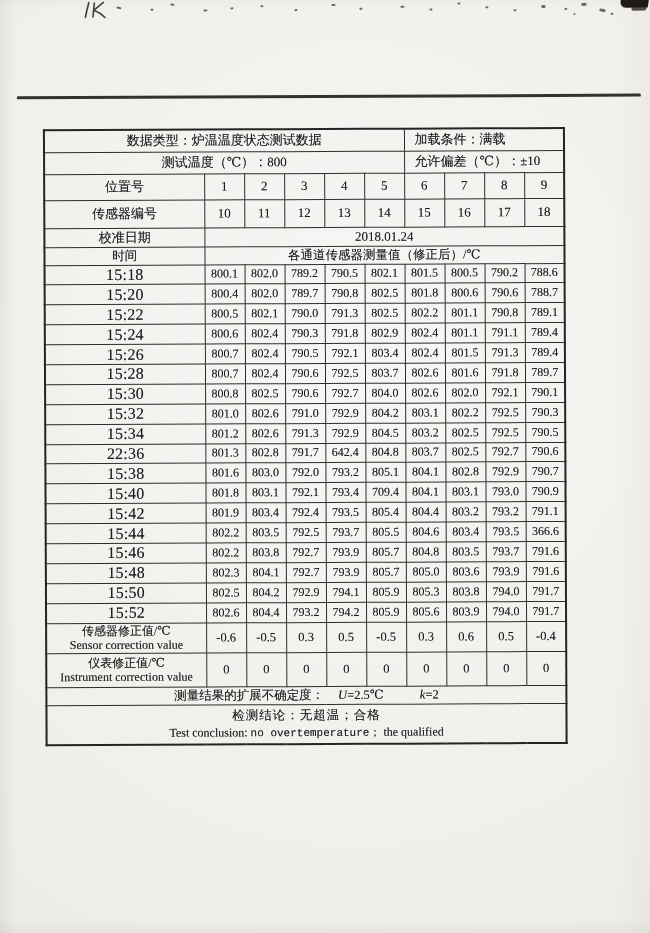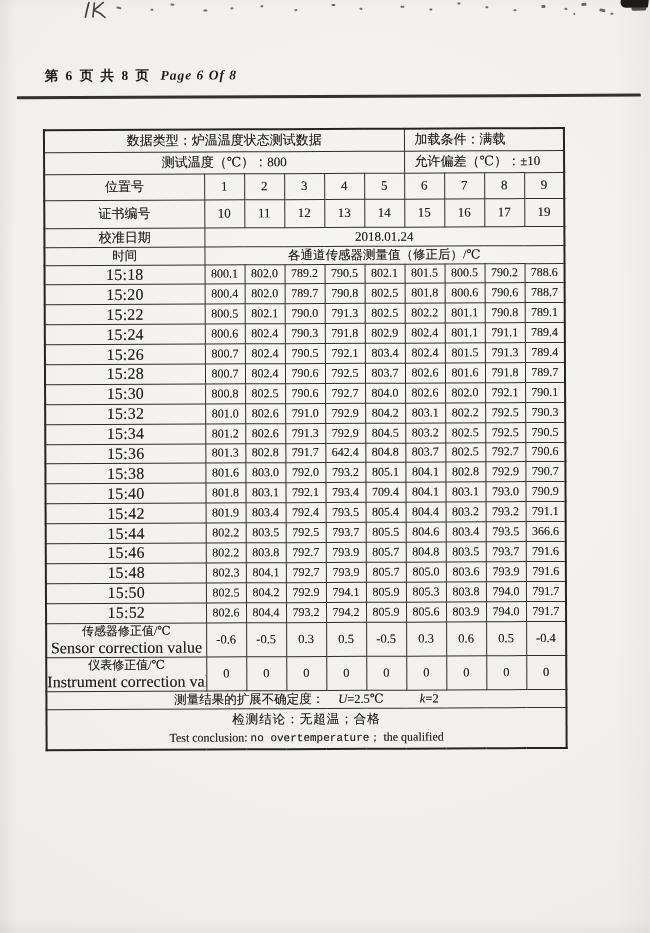--- a/index.html
+++ b/index.html
@@ -36,21 +36,21 @@
   tr.r-meta td.m-right{text-align:left;padding-left:10px;}
   tr.r-pos{height:26px;font-size:13px;}
   tr.r-sensor{height:28px;font-size:13px;}
   tr.r-cal{height:18px;font-size:13px;}
   tr.r-time{height:18px;font-size:12.5px;}
   tr.r-read{height:19.9px;font-size:12px;}
   tr.r-read th{font-size:16px;letter-spacing:.2px;}
   tr.r-corr{height:30px;font-size:12.5px;}
   tr.r-corr2{height:34px;font-size:12.5px;}
   .corr-cn{font-size:12px;line-height:1.25;}
-  .corr-en{font-size:16px;line-height:1.15;}
+  .corr-en{font-size:12px;line-height:1.15;}
   tr.r-unc{height:18px;font-size:12.5px;}
   .unc-u{margin-left:14px;} .unc-k{margin-left:36px;}
   .unc-u i,.unc-k i{font-style:italic;}
   tr.r-concl{height:40px;font-size:12.5px;}
   .concl-cn{letter-spacing:1px;line-height:1.5;}
   .concl-en{font-size:12px;line-height:1.4;}
   .mono{font-family:"Liberation Mono","DejaVu Sans Mono",monospace;font-size:11px;margin:0 3px;}
   
   .artifacts{position:absolute;inset:0;pointer-events:none;}
   .spk{position:absolute;background:#262220;border-radius:1px;opacity:.65;}
@@ -59,24 +59,20 @@
   .corner-blob2{position:absolute;right:2px;top:8px;width:15px;height:4px;background:#2a2622;
        border-radius:2px;opacity:.8;}
   .scribble{position:absolute;left:80px;top:0;}
 </style>
 </head>
 <body>
 
 <div class="tilt">
 
   <div class="hdr">
-    <div>
-      <span class="pg-cn">第 6 页 共 8 页</span>
-      <span class="pg-en">Page 6 Of 8</span>
-    </div>
   </div>
 
   <div class="rule"></div>
 
   <table class="report">
     <colgroup>
       <col class="c-label">
       <col class="c-val">
         <col class="c-val">
         <col class="c-val">
@@ -102,30 +98,30 @@
           <td>2</td>
           <td>3</td>
           <td>4</td>
           <td>5</td>
           <td>6</td>
           <td>7</td>
           <td>8</td>
           <td>9</td>
         </tr>
       <tr class="r-sensor">
-        <th>证书编号</th>
+        <th>传感器编号</th>
       <td>10</td>
           <td>11</td>
           <td>12</td>
           <td>13</td>
           <td>14</td>
           <td>15</td>
           <td>16</td>
           <td>17</td>
-          <td>19</td>
+          <td>18</td>
         </tr>
       <tr class="r-cal">
         <th>校准日期</th>
         <td colspan="9">2018.01.24</td>
       </tr>
       <tr class="r-time">
         <th>时间</th>
         <td colspan="9">各通道传感器测量值（修正后）/℃</td>
       </tr>
     </tbody>
@@ -232,21 +228,21 @@
           <td>802.6</td>
           <td>791.3</td>
           <td>792.9</td>
           <td>804.5</td>
           <td>803.2</td>
           <td>802.5</td>
           <td>792.5</td>
           <td>790.5</td>
         </tr>
         <tr class="r-read">
-          <th>15:36</th>
+          <th>22:36</th>
           <td>801.3</td>
           <td>802.8</td>
           <td>791.7</td>
           <td>642.4</td>
           <td>804.8</td>
           <td>803.7</td>
           <td>802.5</td>
           <td>792.7</td>
           <td>790.6</td>
         </tr>

